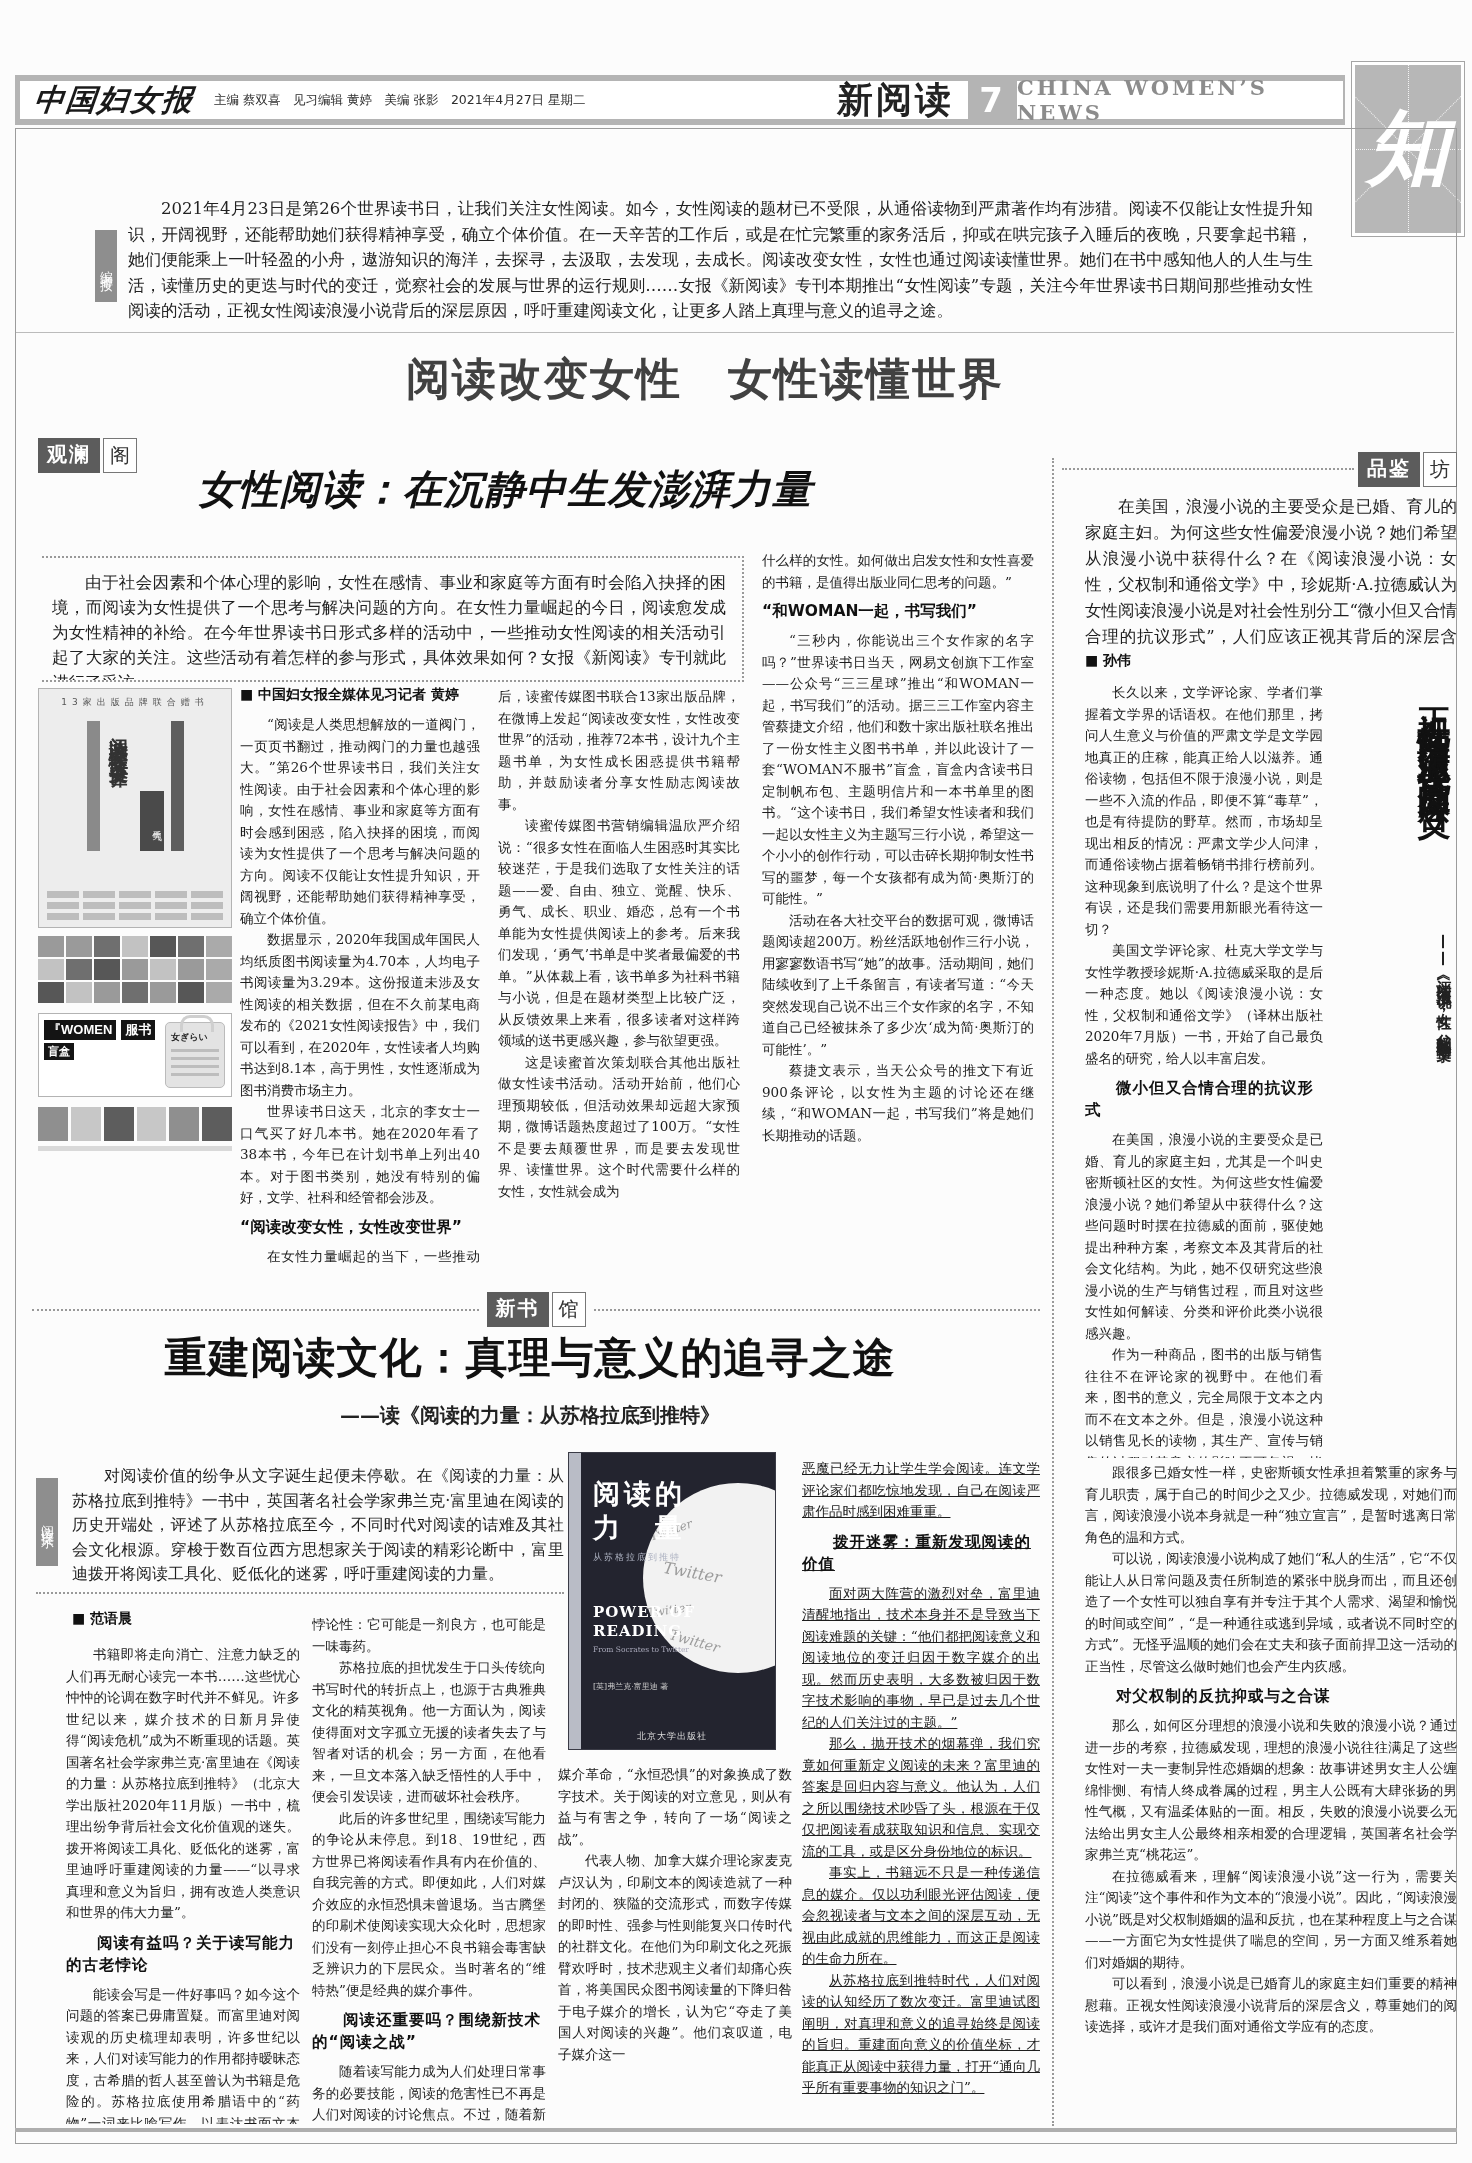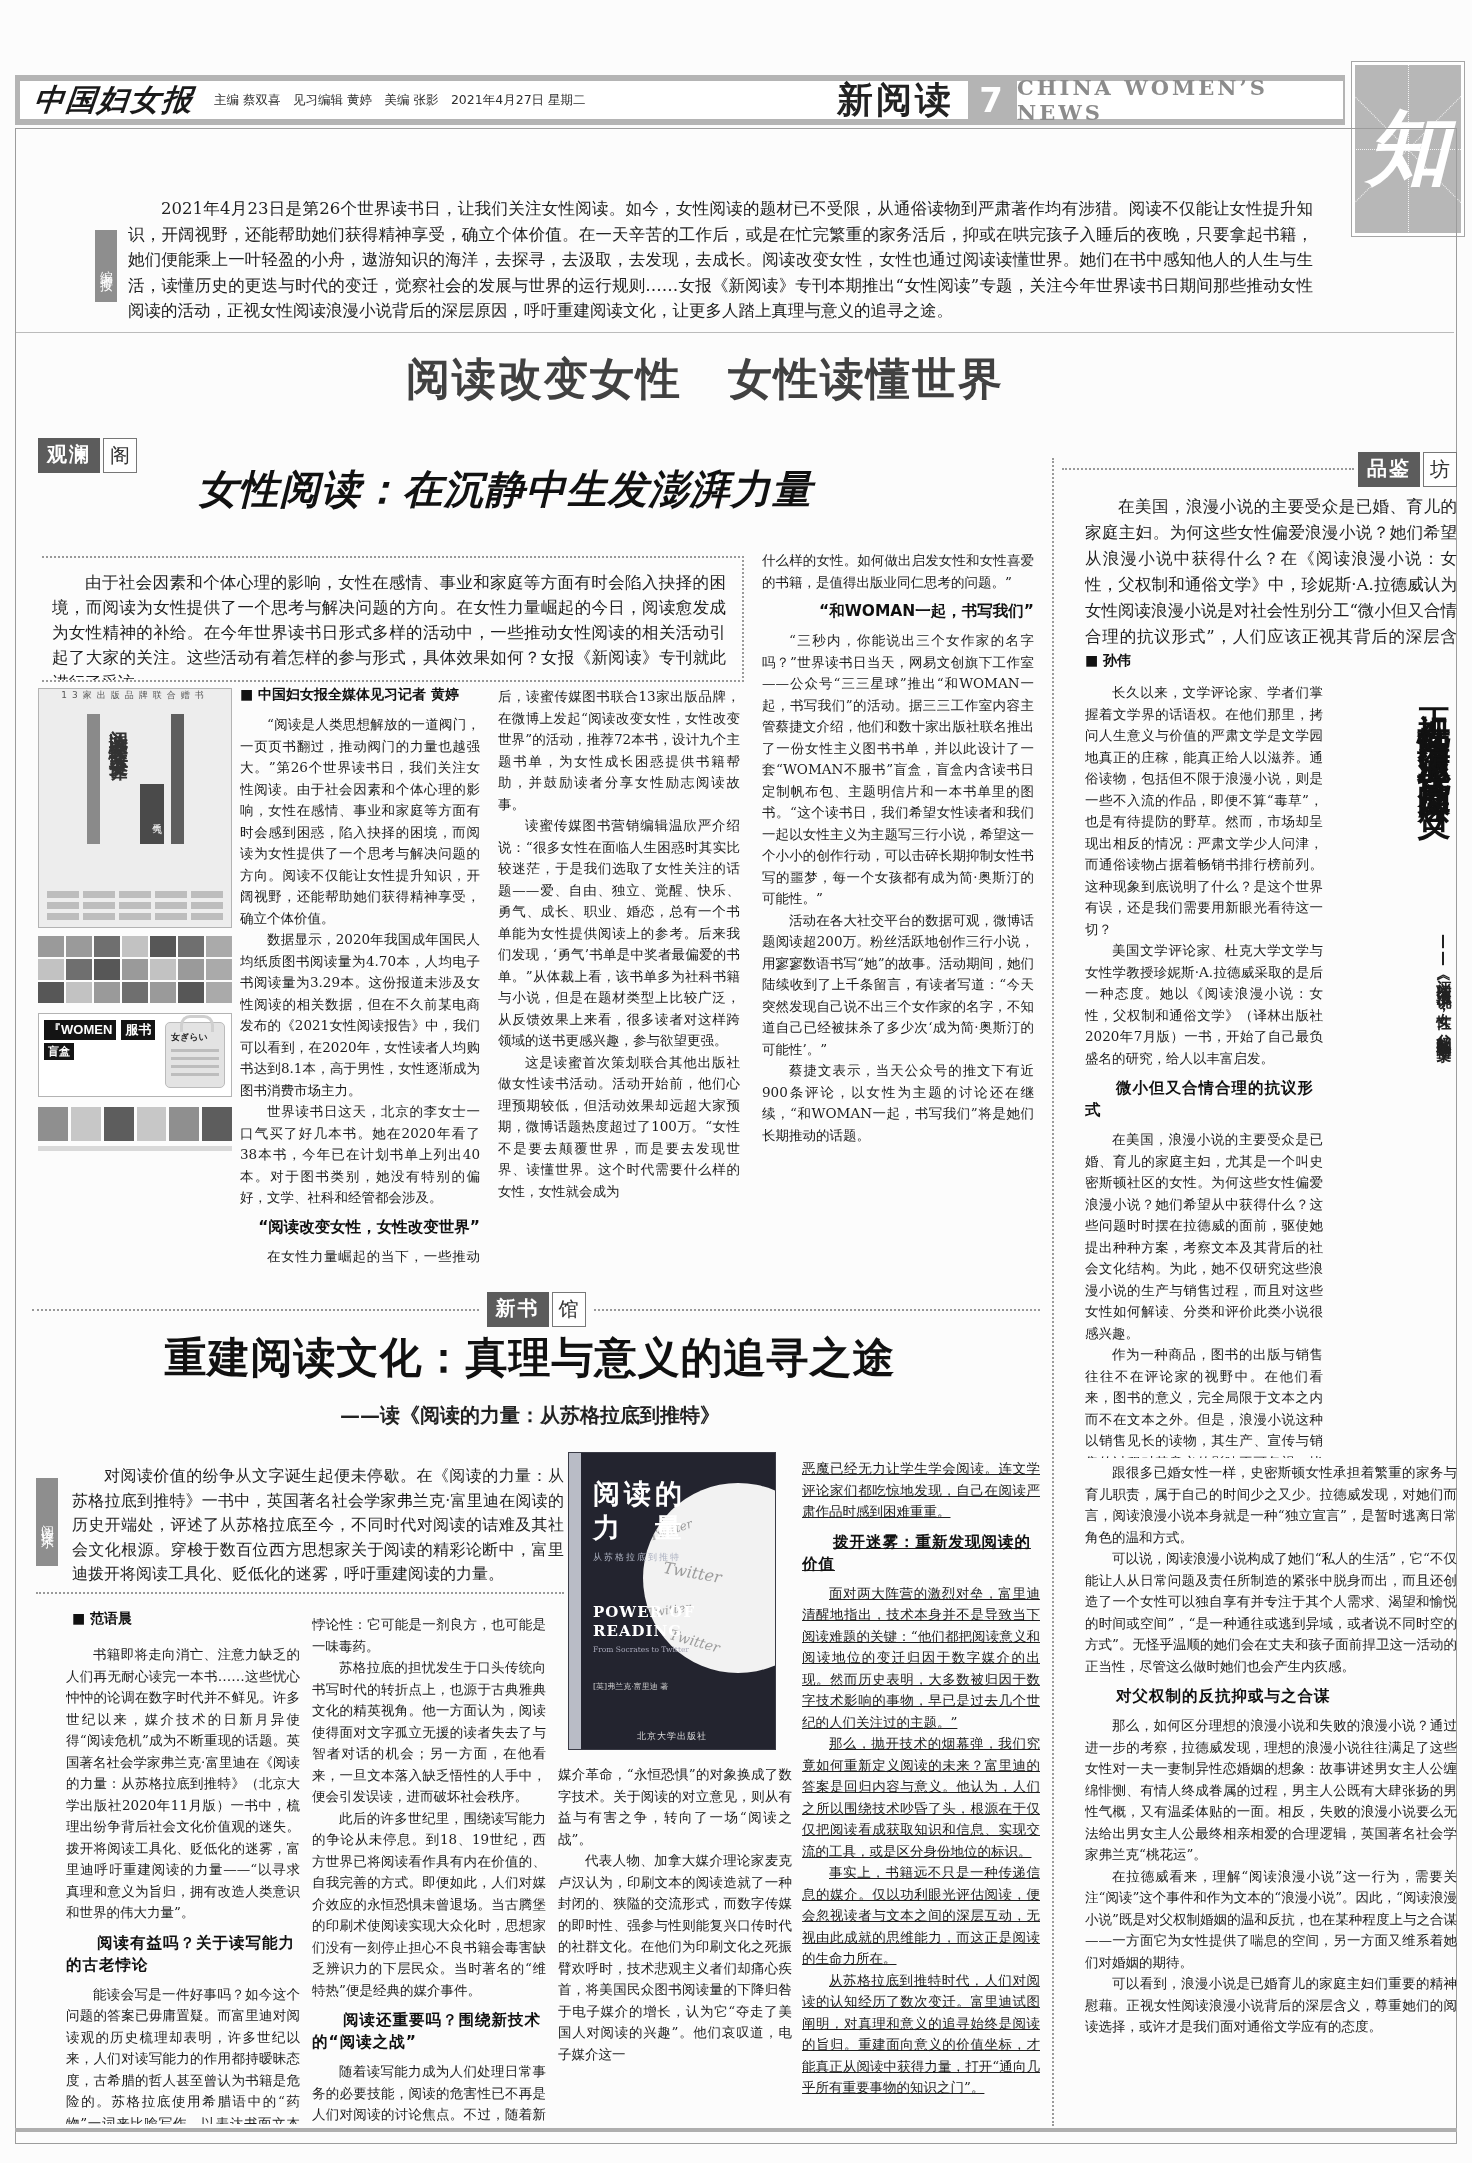--- a/index.html
+++ b/index.html
@@ -39,28 +39,28 @@
   .badge{display:inline-flex;align-items:stretch;}
   .badge .bd{background:#5c5c5c;color:#fff;font-weight:bold;font-size:20px;padding:3px 9px;letter-spacing:2px;}
   .badge .bl{background:#fff;border:1px solid #777;color:#333;font-size:20px;padding:3px 6px;margin-left:3px;}
   
   .intro{font-size:16.5px;line-height:25px;text-align:justify;overflow:hidden;box-sizing:border-box;}
   .intro p{margin:0;text-indent:2em;}
   .col{overflow:hidden;}
   .col p{margin:0;text-indent:2em;font-size:13.5px;line-height:21.5px;text-align:justify;color:#1c1c1c;}
   .col p.cont{text-indent:0;}
   .byline{font-family:"DejaVu Sans","Liberation Sans",sans-serif;font-weight:bold;font-size:14px;margin:0 0 10px 0;color:#111;}
-  .shc{font-family:"DejaVu Sans","Liberation Sans",sans-serif;font-weight:bold;font-size:15.5px;text-align:right;margin:8px 0;color:#111;}
+  .shc{font-family:"DejaVu Sans","Liberation Sans",sans-serif;font-weight:bold;font-size:15.5px;text-align:left;margin:8px 0;color:#111;}
   .shl{font-family:"DejaVu Sans","Liberation Sans",sans-serif;font-weight:bold;font-size:15.5px;text-indent:2em;text-align:left;margin:8px 0;color:#111;letter-spacing:1px;line-height:22px;}
   
   .vheadwrap{writing-mode:vertical-rl;display:flex;}
   .vtitle{font-size:33px;font-weight:bold;letter-spacing:6px;line-height:46px;color:#111;}
   .vsub{font-family:"DejaVu Sans","Liberation Sans",sans-serif;font-weight:bold;font-size:15px;letter-spacing:2px;padding-top:150px;line-height:26px;color:#222;}
   
-  .poster1{background:#ededed;border:1px solid #b3b3b3;box-sizing:border-box;position:relative;padding:0;}
+  .poster1{background:#ededed;border:1px solid #b3b3b3;box-sizing:border-box;position:relative;padding:7px;}
   .p1head{font-family:"DejaVu Sans","Liberation Sans",sans-serif;font-size:9px;letter-spacing:5px;color:#555;text-align:center;white-space:nowrap;overflow:hidden;}
   .p1main{display:flex;justify-content:center;gap:7px;margin-top:12px;height:130px;}
   .spine{width:13px;background:#5e5e5e;}
   .spine2{width:13px;background:#8a8a8a;}
   .p1v{writing-mode:vertical-rl;font-size:19px;font-weight:bold;letter-spacing:3px;color:#333;}
   .p1book{width:24px;height:60px;background:#4a4a4a;color:#eee;writing-mode:vertical-rl;font-size:10px;text-align:center;align-self:flex-end;padding-top:4px;box-sizing:border-box;}
   .logos{position:absolute;left:8px;right:8px;bottom:7px;display:grid;grid-template-columns:repeat(5,1fr);gap:4px;}
   .logos i{display:block;height:7px;background:#bdbdbd;}
   .cgrid{display:grid;grid-template-columns:repeat(7,1fr);gap:2px;}
   .cgrid i{display:block;height:21px;background:#9a9a9a;}

